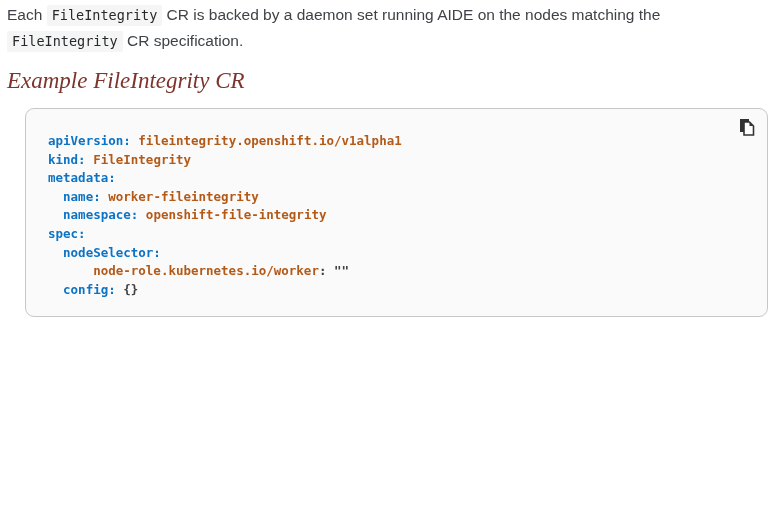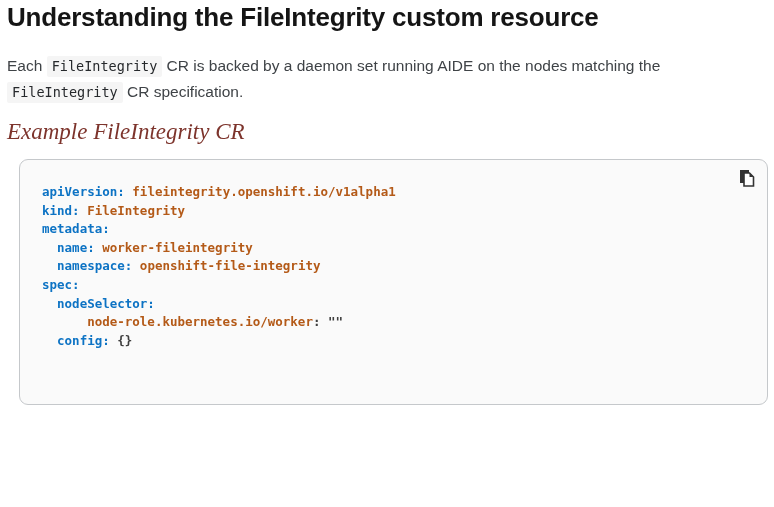--- a/index.html
+++ b/index.html
@@ -52,25 +52,25 @@
   .example-caption {
     margin: 12px 0 15px 0;
     font-family: "Liberation Serif", serif;
     font-style: italic;
     font-size: 23px;
     line-height: 24px;
     color: var(--c-caption);
   }
   .code-block {
     position: relative;
-    margin: 0 -2px 0 12px;
+    margin: 0 -2px 0 18px;
     background: var(--c-code_block_bg);
     border: 1px solid var(--c-code_block_border);
     border-radius: 9px;
-    height: 246px;
+    height: 209px;
     overflow: hidden;
   }
   .code-block pre {
     margin: 0;
     padding: 23px 16px 20px 22px;
     font-family: "DejaVu Sans Mono", "Liberation Mono", monospace;
     font-size: 12.5px;
     line-height: 18.6px;
     font-weight: 700;
     color: var(--c-code_pun);
@@ -94,21 +94,20 @@
     align-items: center;
     justify-content: center;
   }
   .copy-button svg { display: block; }
 </style>
 </head>
 <body>
 
 <div class="content">
 
-  <h1 class="page-title">Understanding the FileIntegrity custom resource</h1>
 
   <p class="para"><span>Each </span><code class="inline-code">FileIntegrity</code><span> CR is backed by a daemon set running AIDE on the nodes matching the </span><code class="inline-code">FileIntegrity</code><span> CR specification.</span></p>
 
   <div class="example-caption">Example FileIntegrity CR</div>
 
   <div class="code-block">
     <button class="copy-button">
       <span>
         <svg width="16" height="18" viewBox="0 0 16 18">
 

